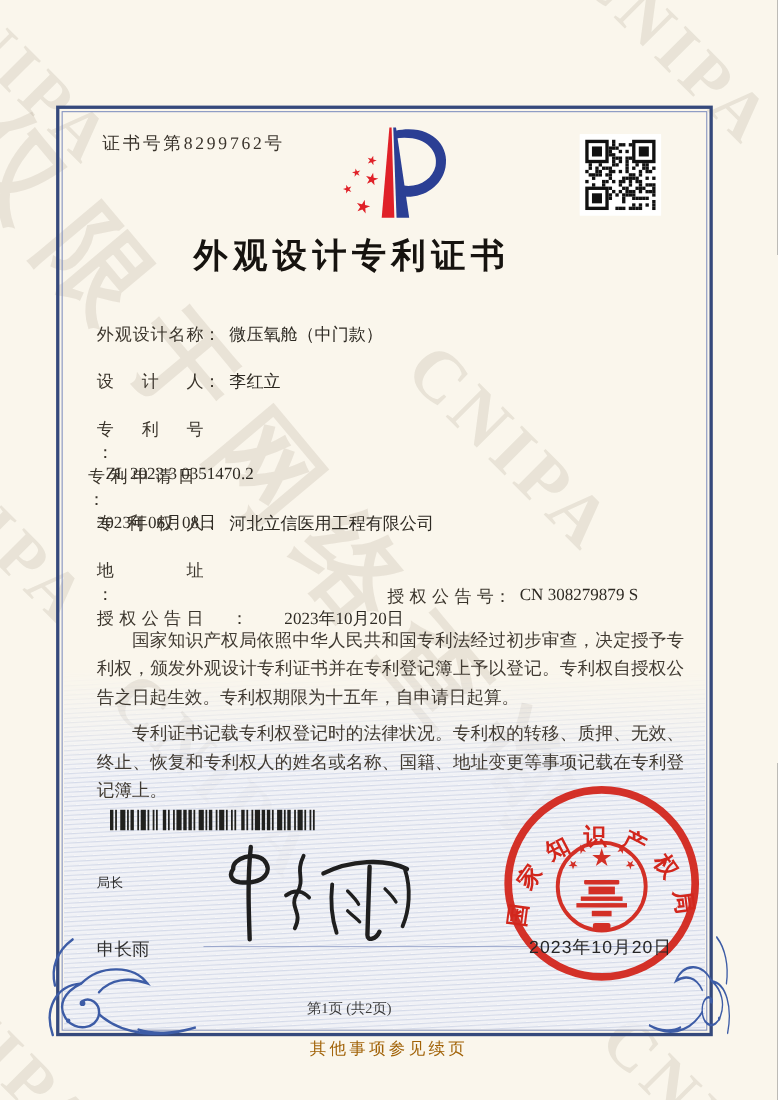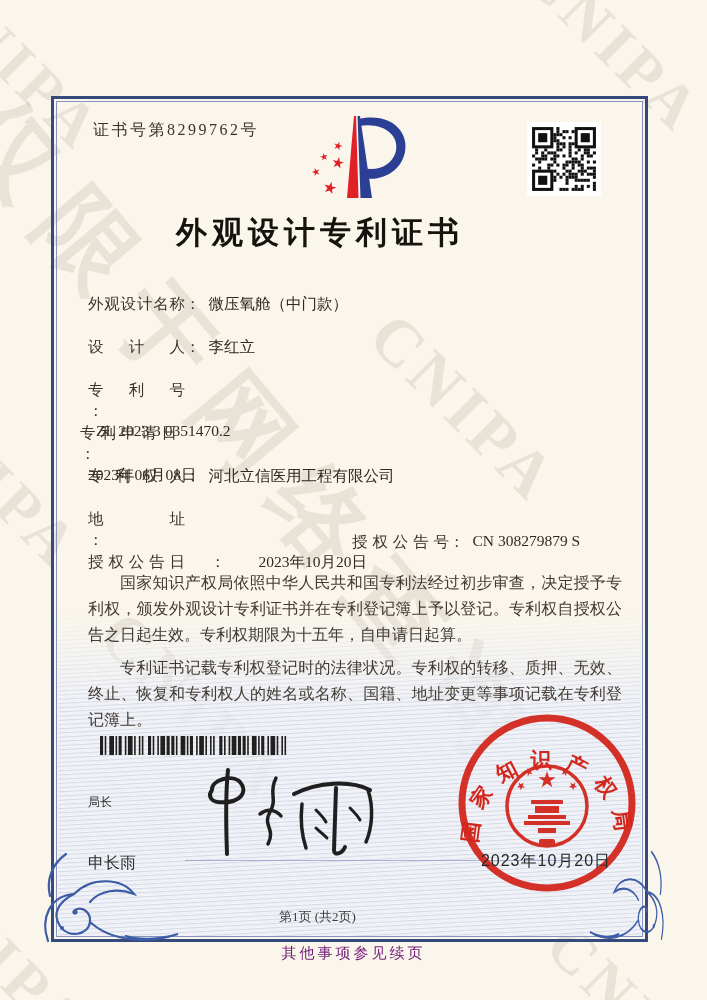--- a/index.html
+++ b/index.html
@@ -51,21 +51,21 @@
                font-size:16px;color:#2d2d2d;}
   .signature{position:absolute;left:198px;top:764px;width:185px;height:98px;}
   .band-line{position:absolute;left:185px;top:860px;width:412px;height:1px;
              background:rgba(95,115,175,0.5);}
   .flo-l{position:absolute;left:38px;top:846px;width:170px;height:106px;}
   .flo-r{position:absolute;left:572px;top:842px;width:95px;height:108px;}
   .seal{position:absolute;left:452px;top:708px;width:190px;height:190px;z-index:4;}
   .page-num{position:absolute;left:51px;top:908px;width:533px;text-align:center;
             font-size:13px;color:#3c3c3c;z-index:3;}
   .footer-note{position:absolute;left:0;top:944px;width:707px;text-align:center;
-               font-size:15px;letter-spacing:3px;color:#701a75;z-index:3;}
+               font-size:15px;letter-spacing:3px;color:#a16207;z-index:3;}
 </style>
 </head>
 <body>
 
 <div class="page">
 
   <div>
     <div class="wm wm-latin wm1">CNIPA</div>
     <div class="wm wm-latin wm2">CNIPA</div>
     <div class="wm wm-latin wm3">CNIPA</div>

